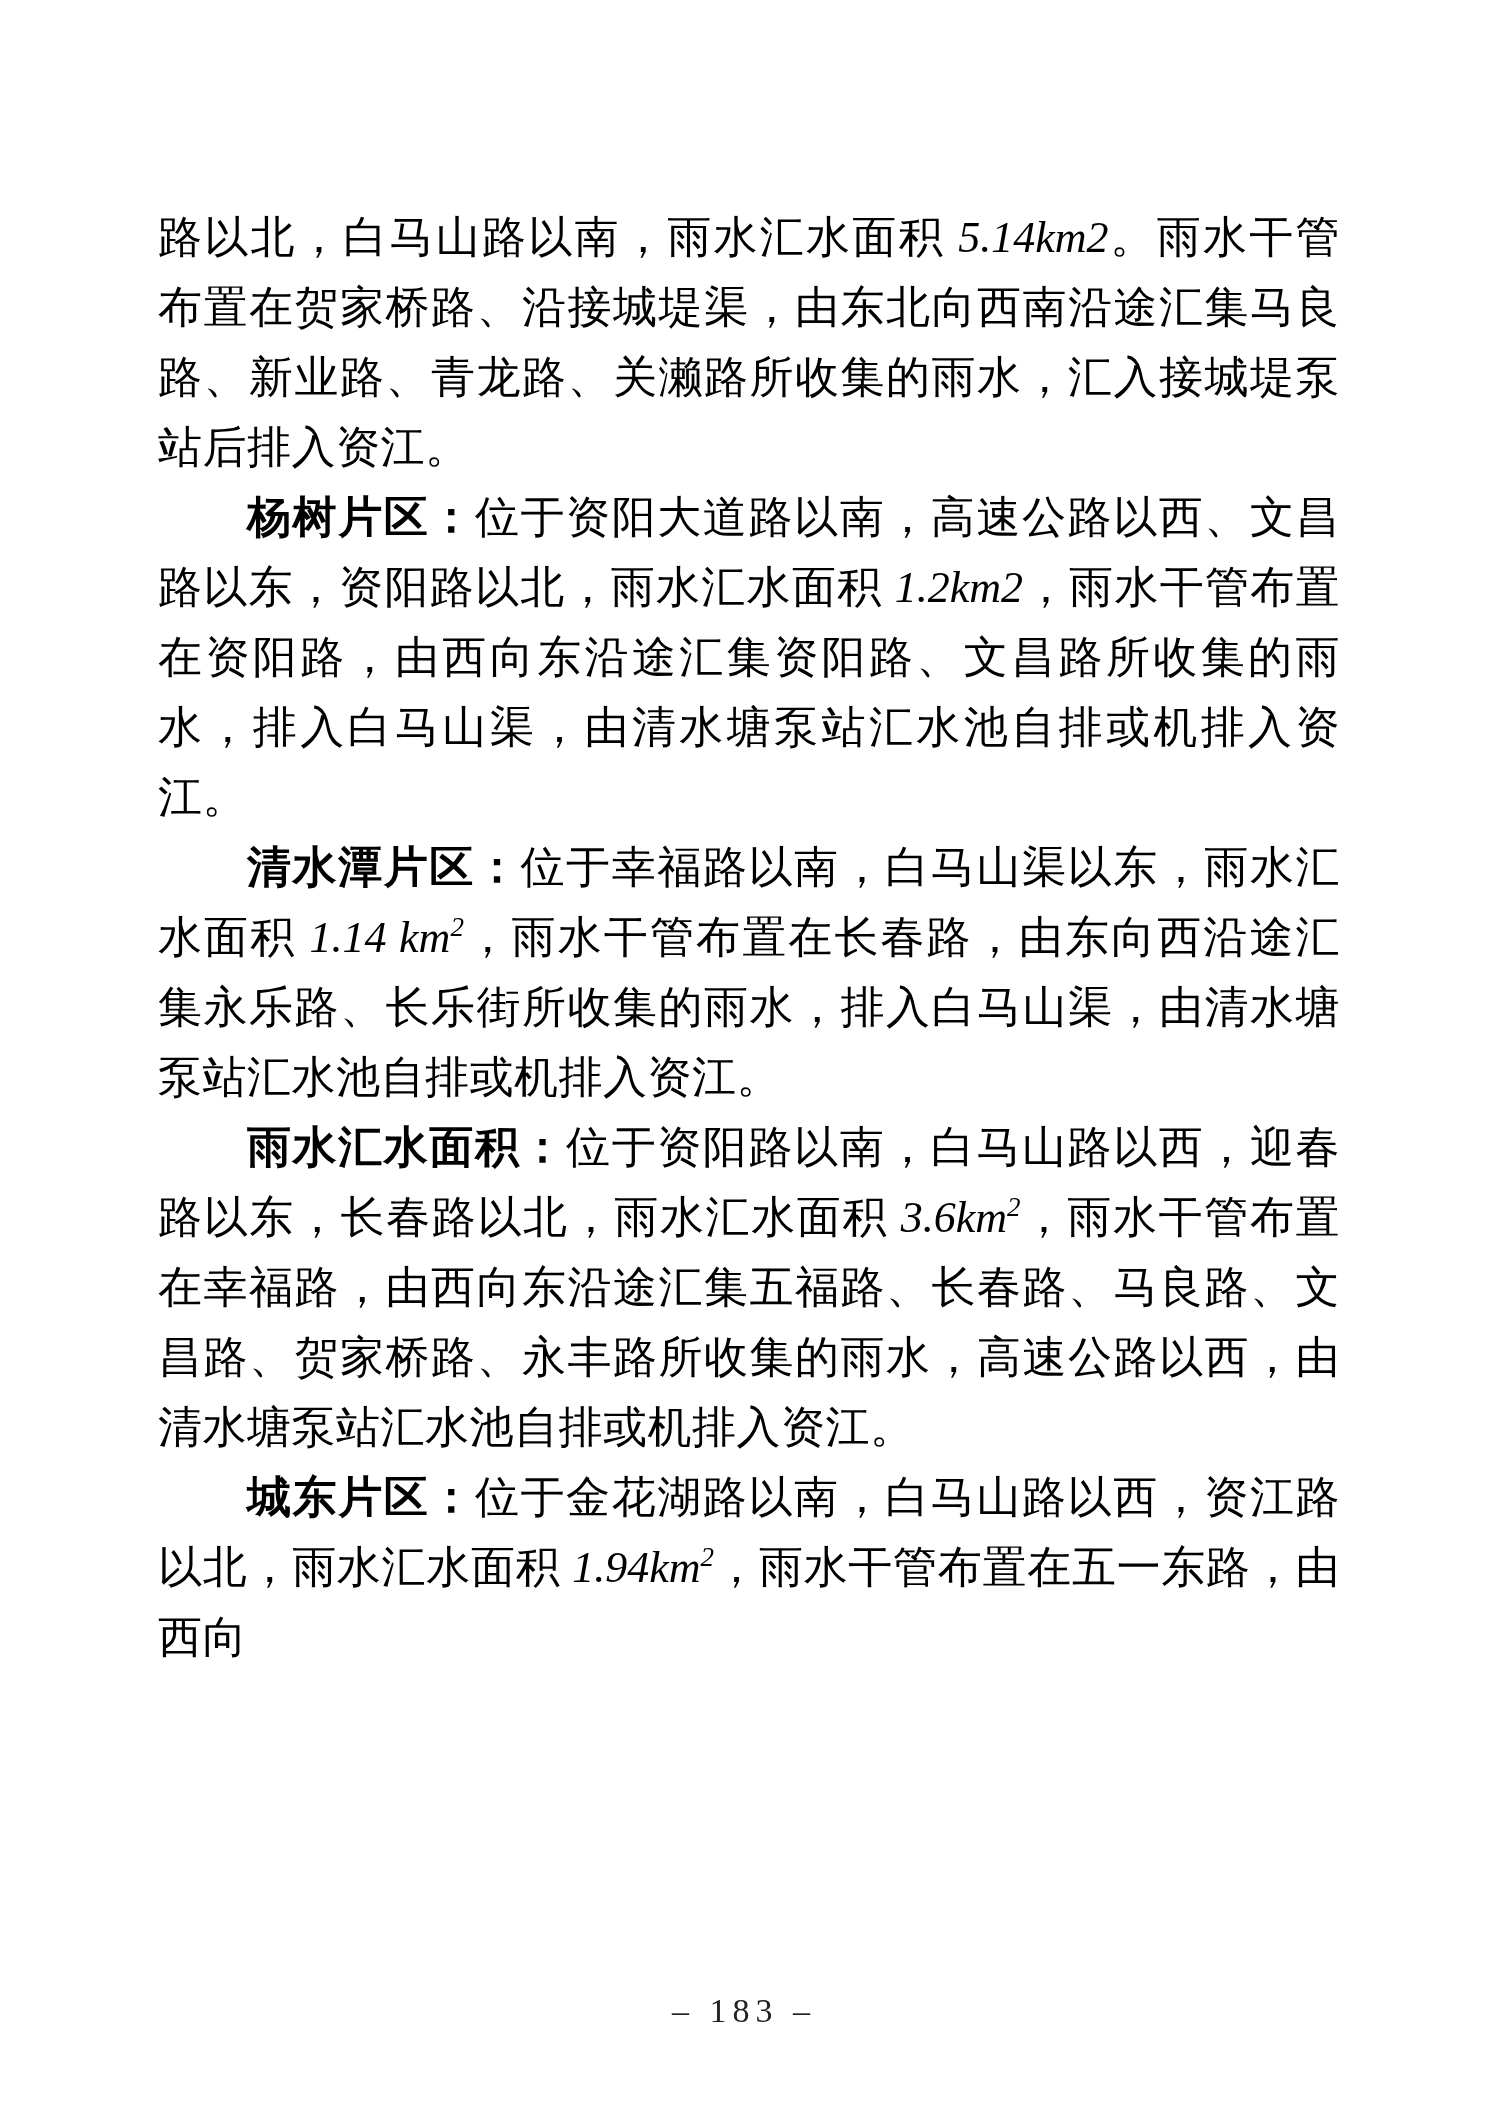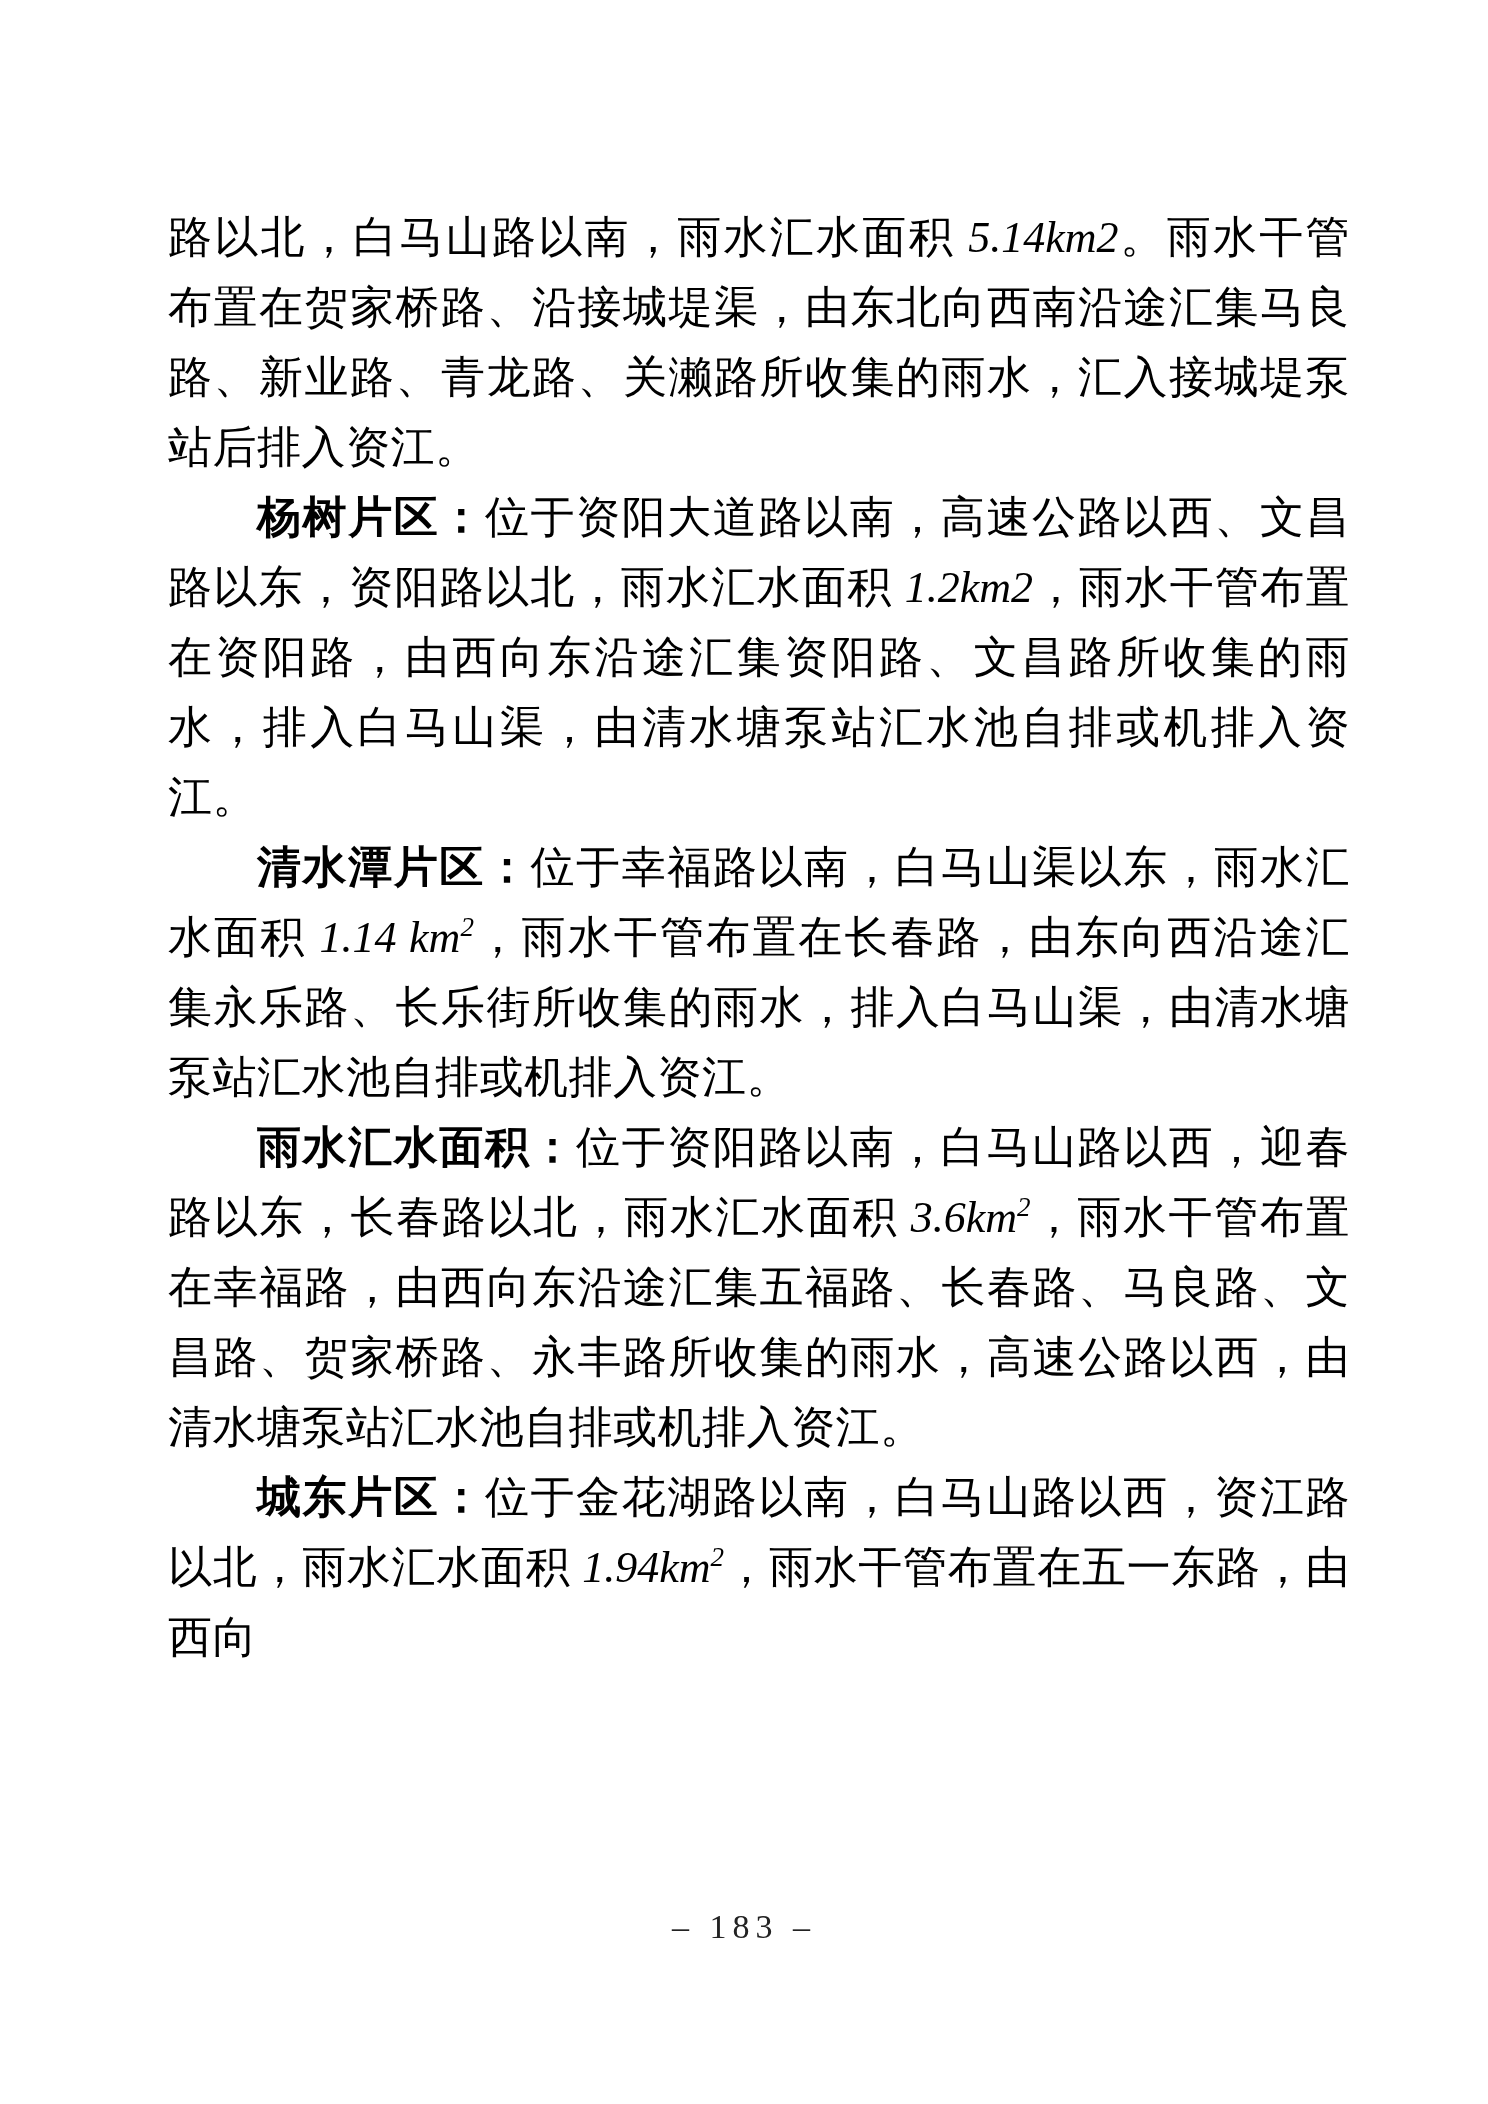--- a/index.html
+++ b/index.html
@@ -12,21 +12,21 @@
     position: relative;
     width: 1488px;
     height: 2104px;
     background: #ffffff;
     overflow: hidden;
     font-family: "Liberation Serif", "DejaVu Serif", serif;
   }
   .document-body {
     position: absolute;
     top: 203px;
-    left: 168px;
+    left: 158px;
     width: 1182px;
     font-size: 44px;
     line-height: 70px;
     text-align: justify;
     text-justify: inter-character;
     letter-spacing: 0.5px;
   }
   .para {
     margin: 0;
     padding: 0;
@@ -47,21 +47,21 @@
   }
   sup.seg-sup {
     font-style: italic;
     font-size: 27px;
     line-height: 0;
     vertical-align: super;
     letter-spacing: 0;
   }
   .page-footer {
     position: absolute;
-    top: 1908px;
+    top: 1992px;
     left: 0;
     width: 100%;
     text-align: center;
   }
   .page-number {
     font-size: 34px;
     letter-spacing: 6px;
     color: #222222;
     font-family: "Liberation Serif", "DejaVu Serif", serif;
   }

